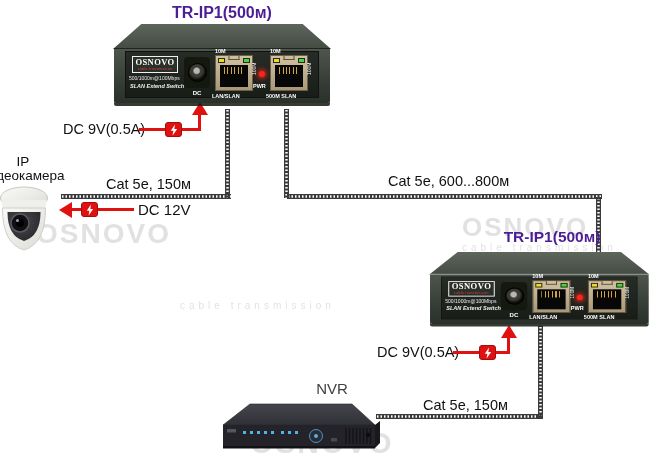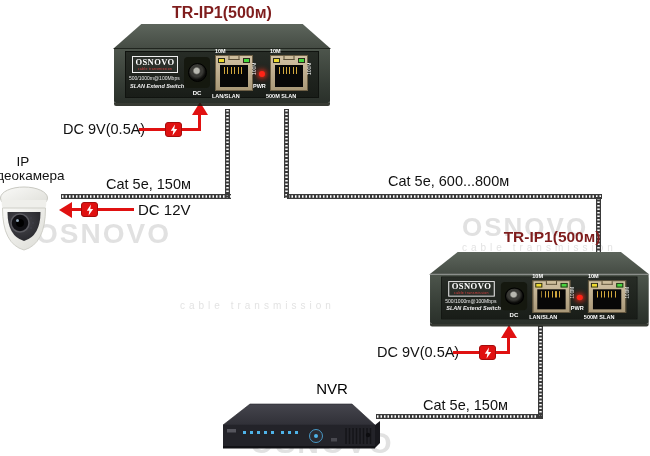--- a/index.html
+++ b/index.html
@@ -8,21 +8,21 @@
     position:relative; overflow:hidden; background:#ffffff;
     font-family:"Liberation Sans", sans-serif; color:#1a1a1a;
   }
 
   
   .wm { position:absolute; color:rgba(120,120,120,.22); font-weight:bold; letter-spacing:2px; white-space:nowrap; }
   .wm-sub { position:absolute; color:rgba(140,140,140,.25); font-size:10px; letter-spacing:4px; white-space:nowrap; }
 
   
   .lbl { position:absolute; font-size:14.5px; color:#111; white-space:nowrap; }
-  .title { position:absolute; font-size:16px; font-weight:bold; color:#7f1d1d; text-align:center; white-space:nowrap; }
+  .title { position:absolute; font-size:16px; font-weight:bold; color:#4c1d95; text-align:center; white-space:nowrap; }
 
   
   .cable-h, .cable-v { position:absolute; }
   .cable-h {
     height:7px;
     background-image:
       radial-gradient(ellipse 4.6px 3.1px at 3.5px 3.5px, rgba(0,0,0,0) 52%, #3a3a3a 62%, #3a3a3a 80%, rgba(0,0,0,0) 88%),
       radial-gradient(ellipse 4.6px 3.1px at 3.5px 3.5px, rgba(0,0,0,0) 52%, #3a3a3a 62%, #3a3a3a 80%, rgba(0,0,0,0) 88%);
     background-size:7px 7px, 7px 7px;
     background-position:0 0, 3.5px 0;
@@ -98,21 +98,21 @@
   .pwrlab { position:absolute; left:127px; top:31px; font-size:5.5px; font-weight:bold; color:#ffffff; }
 
   .dev2 { transform:scale(1.012, .91); transform-origin:0 0; }
 
   
   .cam { position:absolute; left:0; top:186px; width:50px; height:70px; }
   .nvr { position:absolute; left:213px; top:398px; width:168px; height:58px; }
   .cam-lbl { position:absolute; left:-40px; top:155px; width:126px; text-align:center;
     font-size:13.5px; color:#111; line-height:14px; }
   .nvr-lbl { position:absolute; left:272px; top:380px; width:120px; text-align:center;
-    font-size:15px; color:#000000; }
+    font-size:15px; color:#404040; }
 </style>
 </head>
 <body>
 
 <div class="wm" style="left:36px; top:218px; font-size:28px;">OSNOVO</div>
 <div class="wm-sub" style="left:180px; top:300px;">cable transmission</div>
 <div class="wm" style="left:462px; top:212px; font-size:26px;">OSNOVO</div>
 <div class="wm-sub" style="left:462px; top:242px;">cable transmission</div>
 <div class="wm" style="left:250px; top:426px; font-size:30px;">OSNOVO</div>
 

